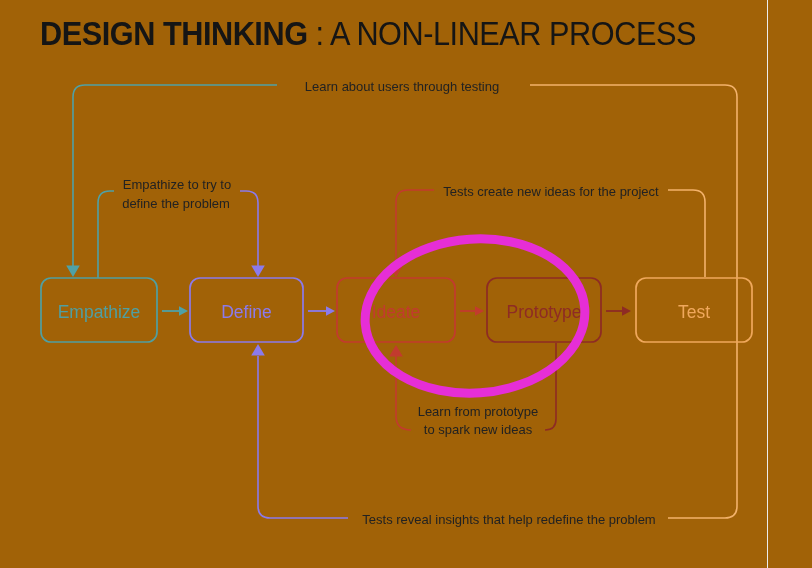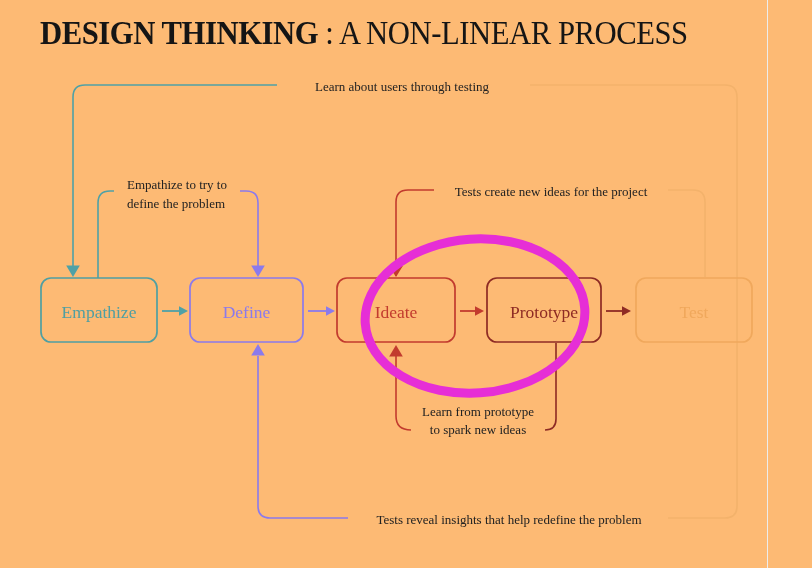--- a/index.html
+++ b/index.html
@@ -1,18 +1,18 @@
 <!DOCTYPE html>
 <html><head>
 <meta charset="utf-8">
 <style>
   html,body{margin:0;padding:0;background:#fff;}
   .canvas{
-    position:relative;width:812px;height:568px;background:#fdba74;overflow:hidden;
-    font-family:Liberation Serif, serif;
+    position:relative;width:812px;height:568px;background:#a16207;overflow:hidden;
+    font-family:Liberation Sans, sans-serif;
   }
   .title{
     position:absolute;left:40px;top:15px;white-space:pre;
     font-size:33px;color:#151515;letter-spacing:-0.5px;
     transform:scaleX(0.93);transform-origin:left center;
   }
   .title .em{font-weight:700;}
   .title .rest{font-weight:400;}
   svg{position:absolute;left:0;top:0;}
   .lbl{font-size:13px;font-weight:400;}

